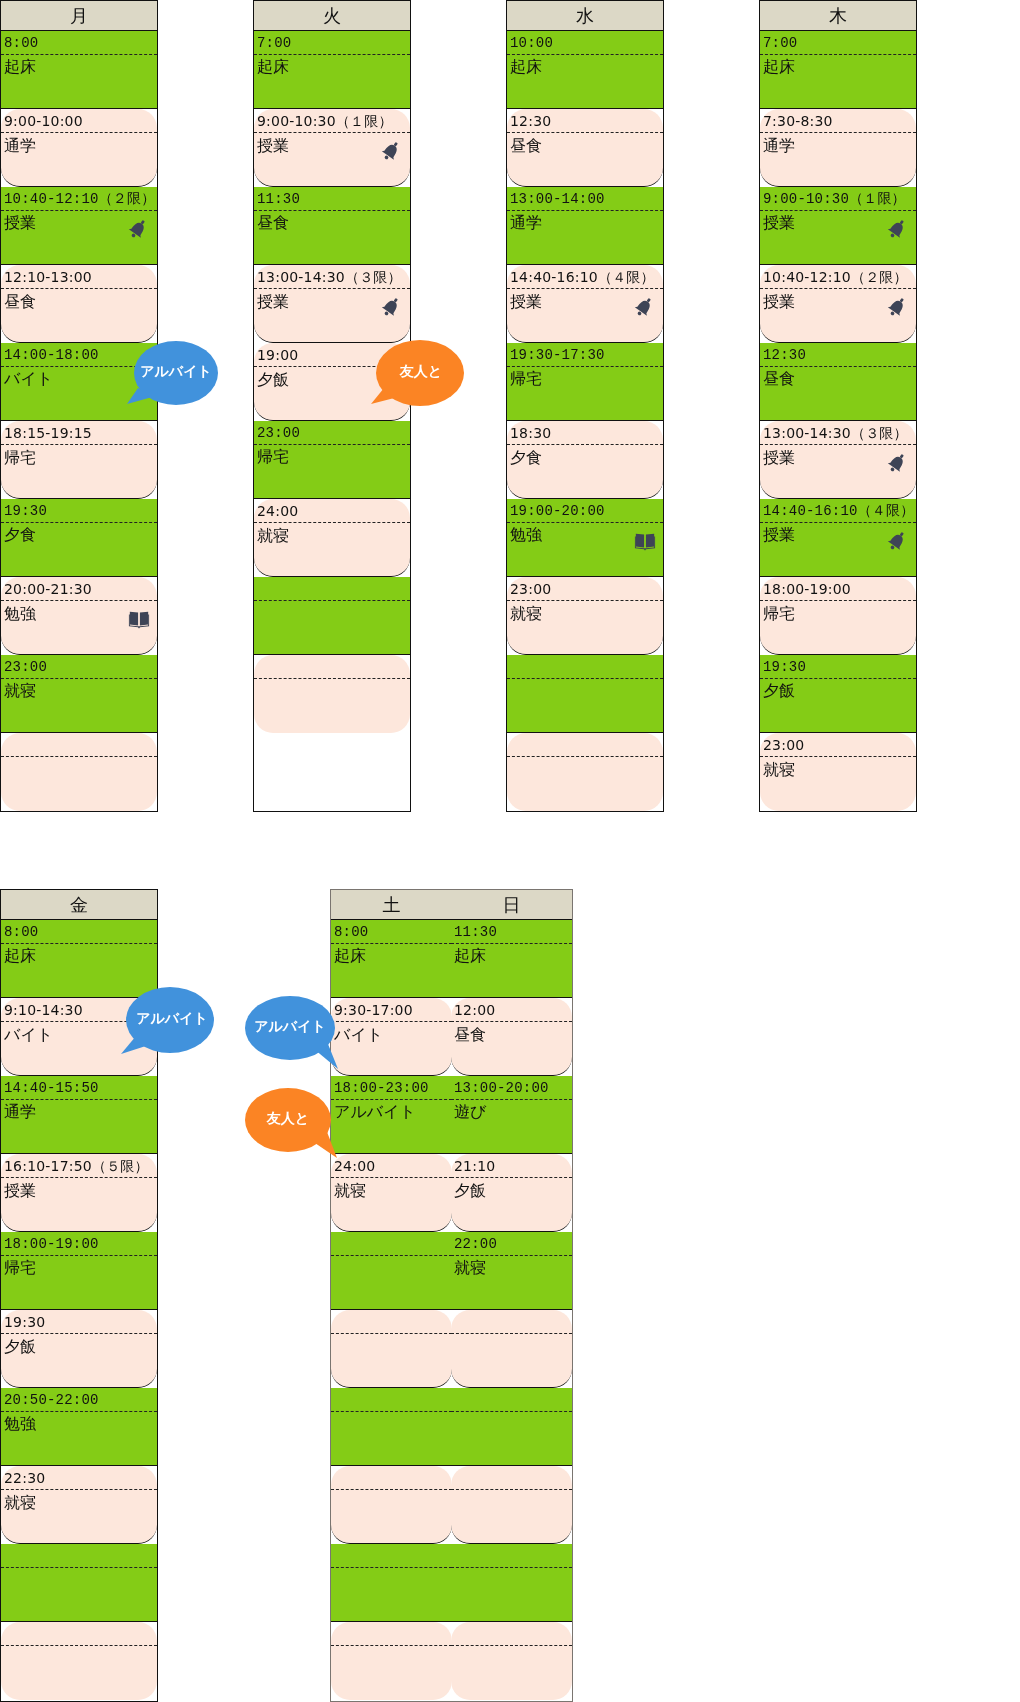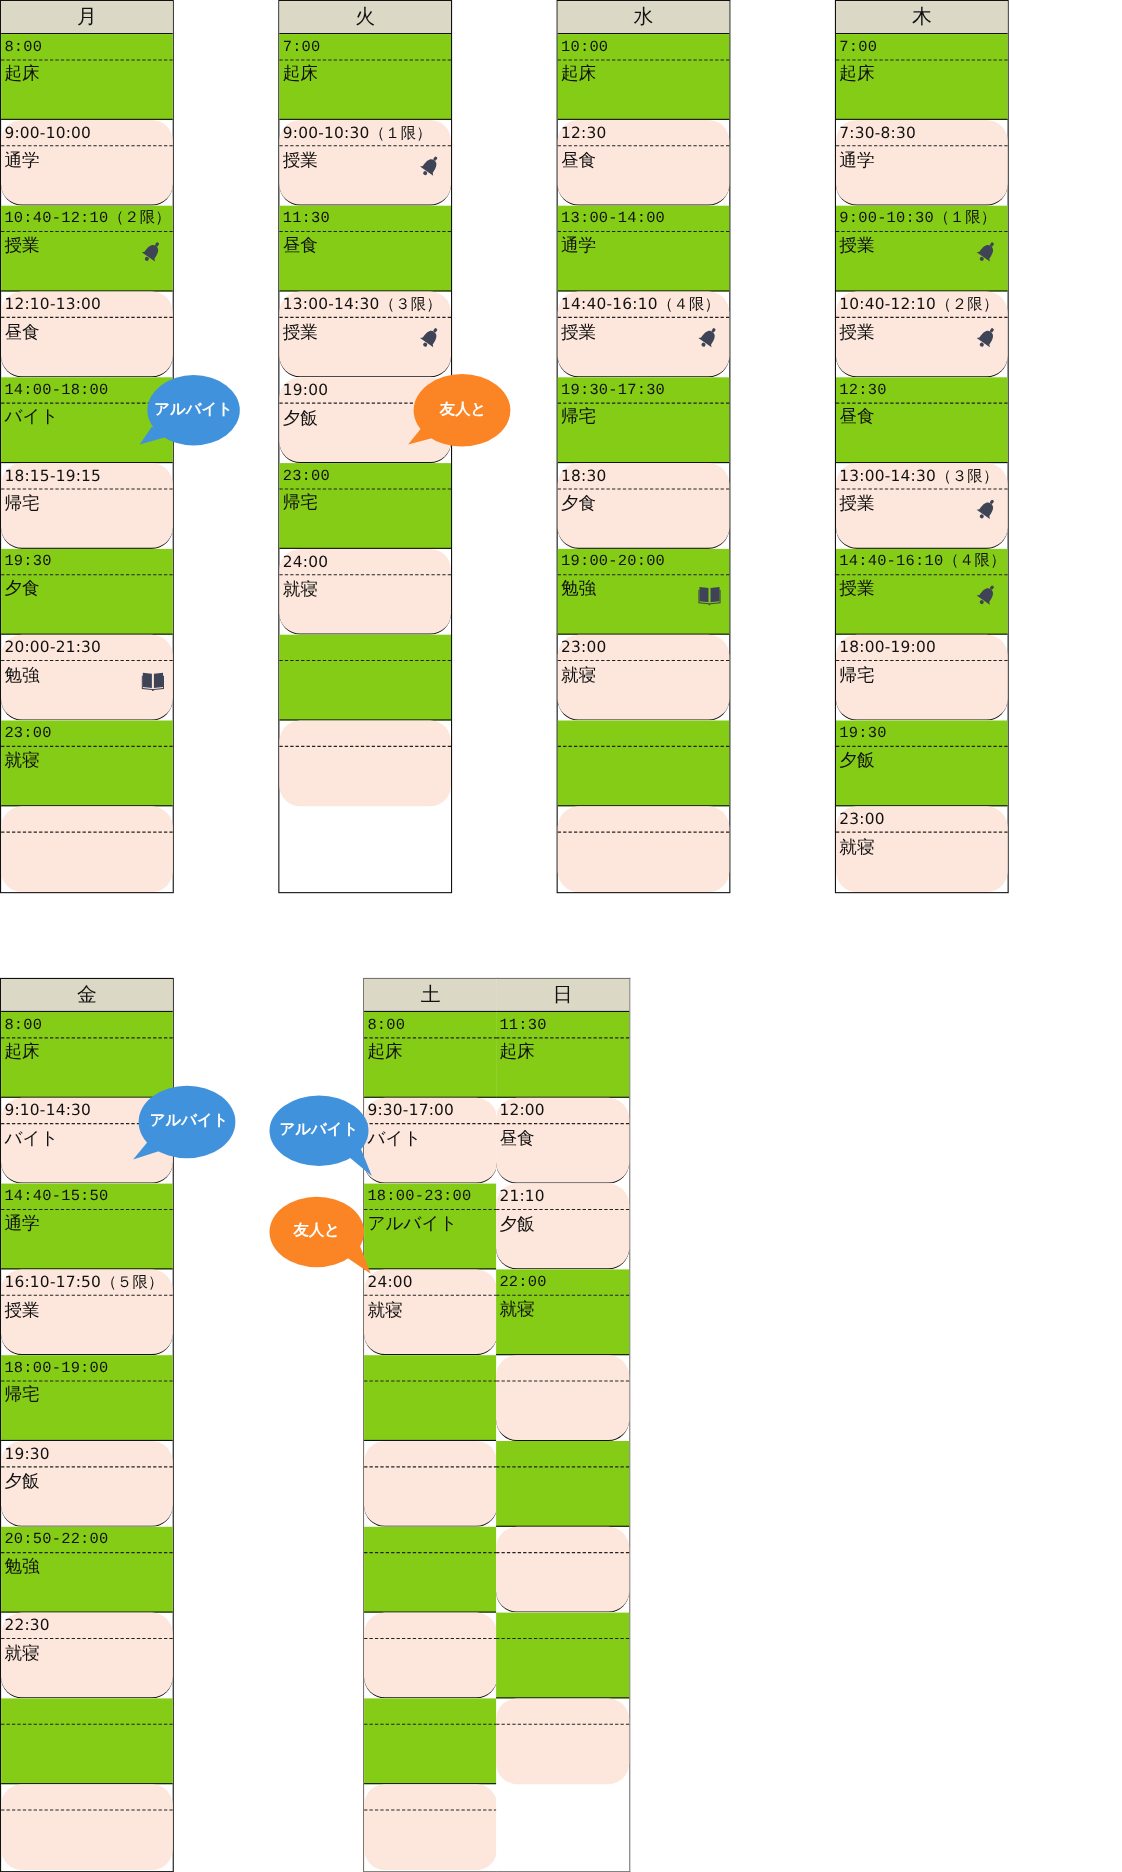--- a/index.html
+++ b/index.html
@@ -371,20 +371,24 @@
   <div class="hdr">日</div>
   <div class="rows">
       <div class="row y">
         <div class="time">11:30</div>
         <div class="act">起床</div>
       </div>
       <div class="row p">
         <div class="time">12:00</div>
         <div class="act">昼食</div>
       </div>
+      <div class="row y">
+        <div class="time">13:00-20:00</div>
+        <div class="act">遊び</div>
+      </div>
       <div class="row p">
         <div class="time">21:10</div>
         <div class="act">夕飯</div>
       </div>
       <div class="row y">
         <div class="time">22:00</div>
         <div class="act">就寝</div>
       </div>
       <div class="row p">
         <div class="time"></div>

